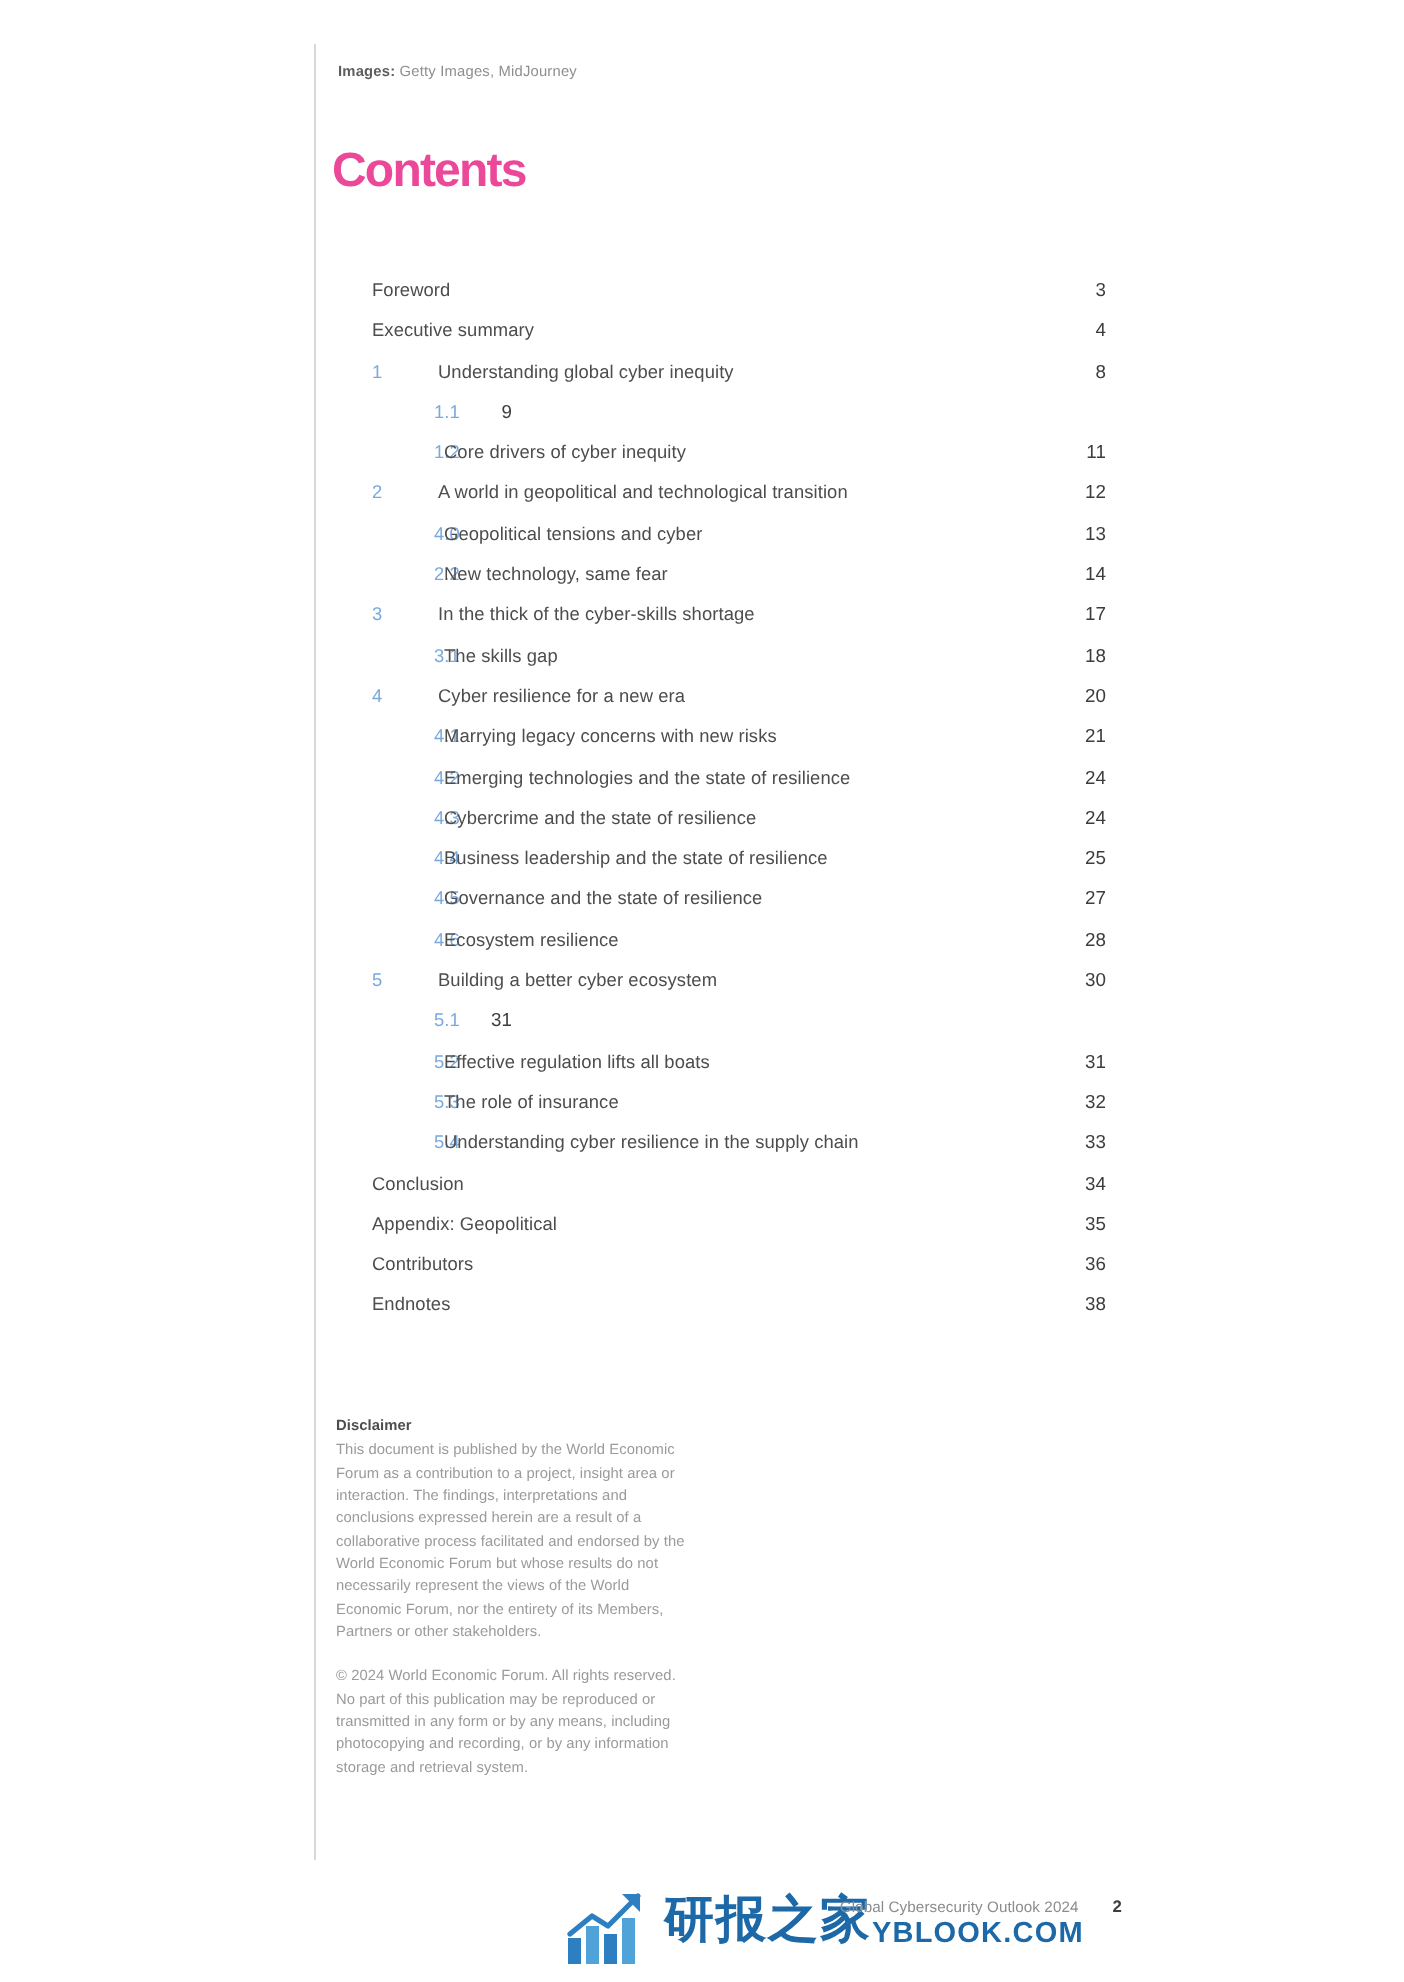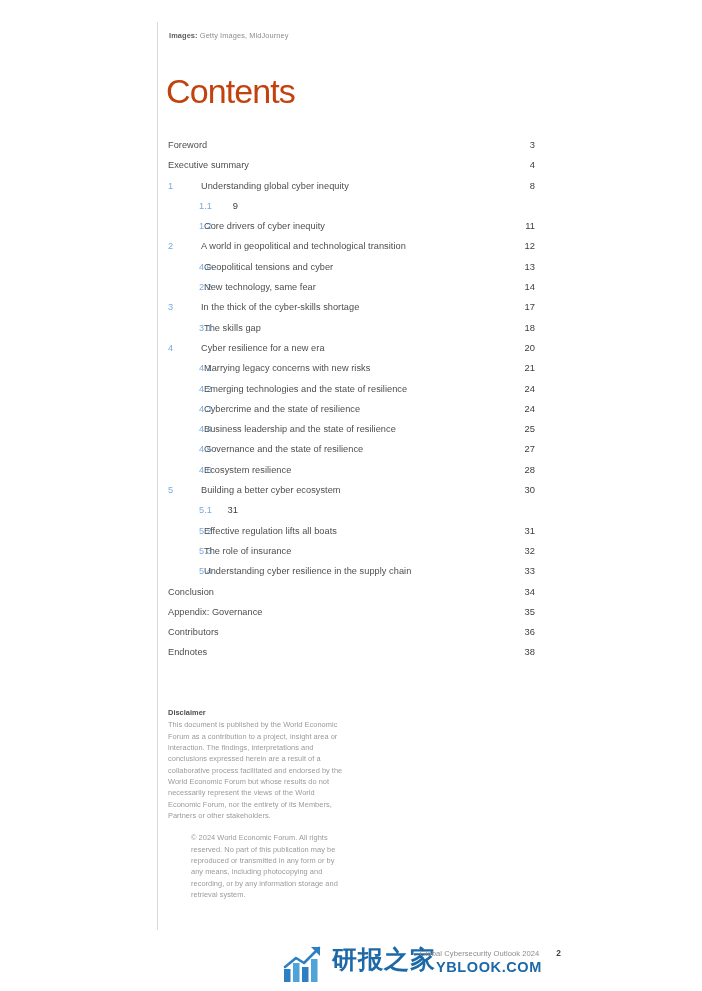--- a/index.html
+++ b/index.html
@@ -44,31 +44,31 @@
   }
   .credit b {
     color: #5e5e5e;
     font-weight: 700;
   }
 
   .title {
     position: absolute;
     left: 166px;
     top: 74px;
-    font-size: 34px;
-    font-weight: 400;
+    font-size: 24px;
+    font-weight: 700;
     letter-spacing: -0.9px;
-    color: #c2410c;
+    color: #ec4899;
     line-height: 1;
   }
 
   
   .toc {
     position: absolute;
-    left: 168px;
+    left: 186px;
     top: 139px;
     width: 367px;
   }
   .toc-row {
     display: flex;
     align-items: baseline;
     height: 20.3px;
     font-size: 9.2px;
     color: #4d4d4d;
     letter-spacing: 0.05px;
@@ -114,21 +114,21 @@
     color: #9a9a9a;
     letter-spacing: 0.04px;
   }
   .disclaimer .dtitle {
     font-weight: 700;
     color: #4d4d4d;
     display: block;
     margin-bottom: 1px;
   }
   .disclaimer p { margin: 0; }
-  .disclaimer p.gap { margin-top: 11px; margin-left: 23px; }
+  .disclaimer p.gap { margin-top: 11px; }
 
   
   .footer-right {
     position: absolute;
     right: 37px;
     bottom: 33px;
     display: flex;
     align-items: baseline;
     gap: 17px;
     font-size: 7.6px;
@@ -298,21 +298,21 @@
         <span class="label">Understanding cyber resilience in the supply chain</span>
         <span class="page-no">33</span>
       </div>
       <div class="toc-row lvl0">
         <span class="num"></span>
         <span class="label">Conclusion</span>
         <span class="page-no">34</span>
       </div>
       <div class="toc-row lvl0">
         <span class="num"></span>
-        <span class="label">Appendix: Governance</span>
+        <span class="label">Appendix: Geopolitical</span>
         <span class="page-no">35</span>
       </div>
       <div class="toc-row lvl0">
         <span class="num"></span>
         <span class="label">Contributors</span>
         <span class="page-no">36</span>
       </div>
       <div class="toc-row lvl0">
         <span class="num"></span>
         <span class="label">Endnotes</span>

